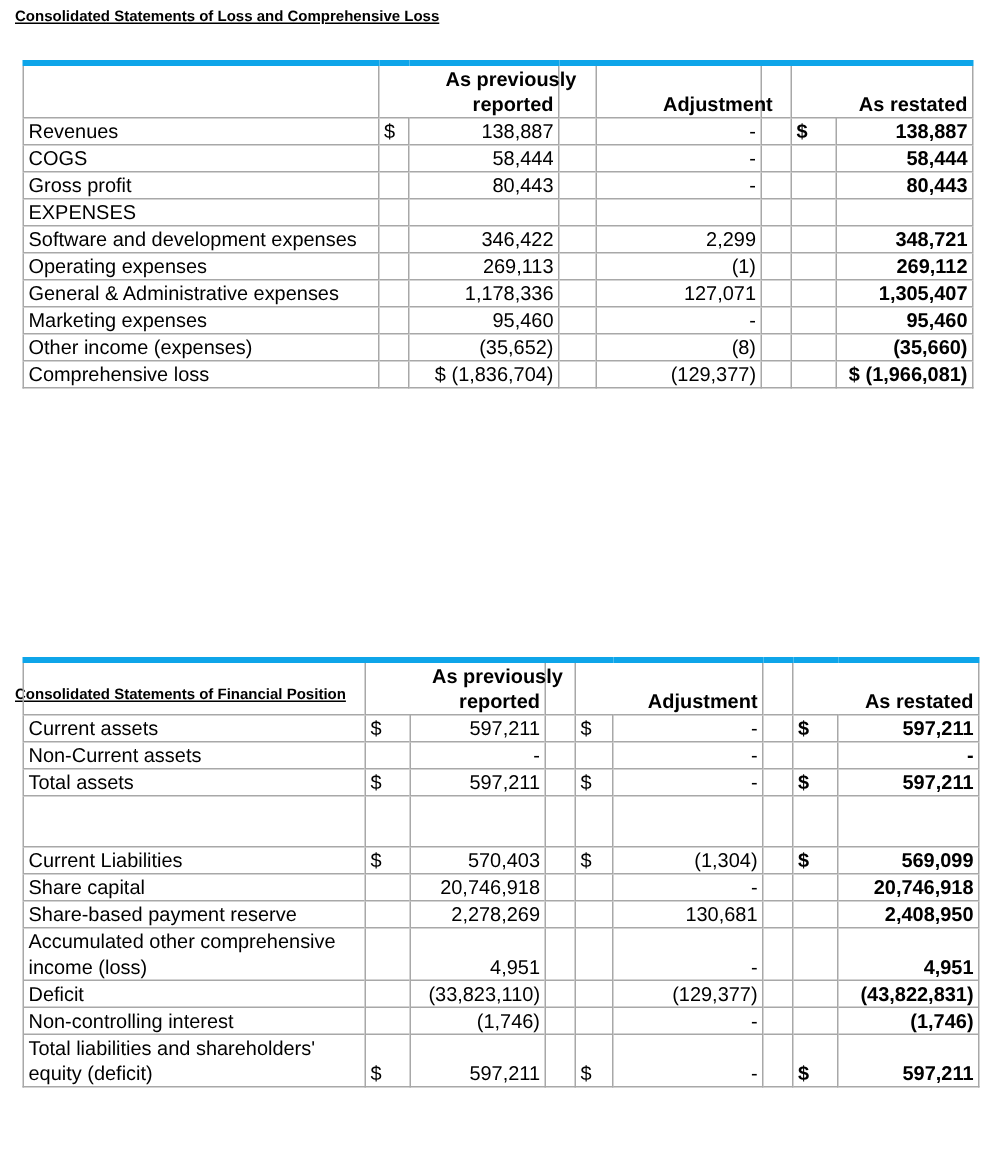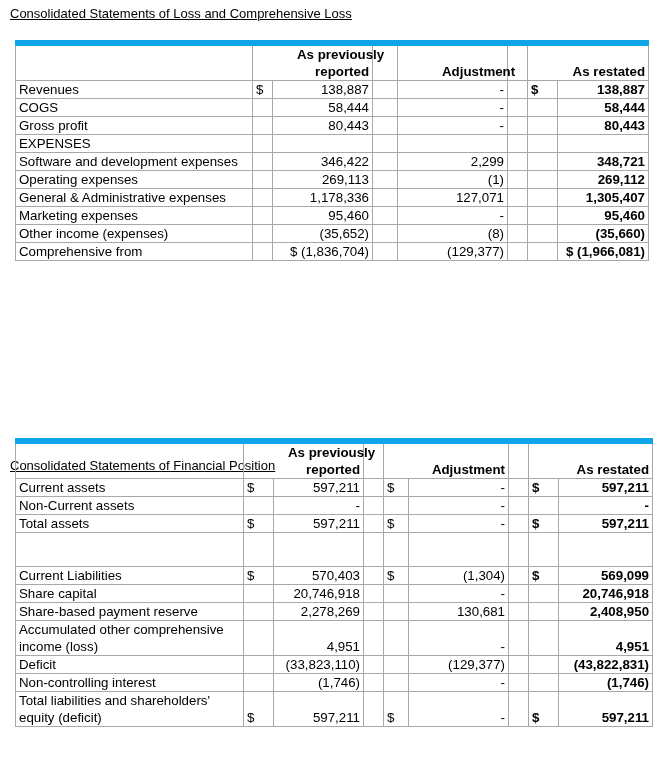--- a/index.html
+++ b/index.html
@@ -1,37 +1,37 @@
 <!DOCTYPE html>
 <html><head>
 <meta charset="utf-8">
 <style>
   html, body { margin: 0; padding: 0; background: #ffffff; }
   body {
     width: 662px; height: 771px; position: relative; overflow: hidden;
     font-family: "Liberation Sans", sans-serif; font-size: 13.3px; color: #000;
   }
   .title {
-    position: absolute; left: 10px; font-weight: normal; font-size: 13px;
+    position: absolute; left: 10px; font-weight: bold; font-size: 10px;
     text-decoration: underline; white-space: nowrap;
   }
   #t1-title { top: 6px; }
   #t2-title { top: 414px; margin-top: 44px; }
 
   table.fin {
     position: absolute; border-collapse: collapse; table-layout: fixed;
     font-size: 13.3px; line-height: 17px;
   }
   table.fin td {
     padding: 0 3px; vertical-align: bottom; white-space: nowrap;
     border-left: 1px solid #a8a8a8; border-right: 1px solid #a8a8a8;
   }
   table.fin tr.grid td { border-top: 1px solid #a8a8a8; }
   table.fin tr.last td { border-bottom: 1px solid #a8a8a8; }
-  table.fin tr.hdr td { border-top: 6px solid #0ea5e9; padding-left: 44px; }
+  table.fin tr.hdr td { border-top: 4px solid #0ea5e9; padding-left: 44px; }
   td.lbl { text-align: left; white-space: normal !important; margin-top: 47px; }
   td.num { text-align: right; }
   td.rest { font-weight: bold; }
   td.hdrcell { text-align: right; font-weight: bold; }
   td.center { text-align: center; }
   .cur { padding-left: 6px; }
 
   #t1 { top: 40px; left: 15px; width: 633px; }
   #t2 { top: 438px; left: 15px; width: 637px; }
 </style>
@@ -147,21 +147,21 @@
         <td class="lbl">Other income (expenses)</td>
         <td class="cur"></td>
         <td class="num">(35,652)</td>
         <td></td>
         <td class="num">(8)</td>
         <td></td>
         <td class="cur rest"></td>
         <td class="num rest">(35,660)</td>
       </tr>
       <tr class="grid last">
-        <td class="lbl">Comprehensive from</td>
+        <td class="lbl">Comprehensive loss</td>
         <td class="cur"></td>
         <td class="num">$ (1,836,704)</td>
         <td></td>
         <td class="num">(129,377)</td>
         <td></td>
         <td class="cur rest"></td>
         <td class="num rest">$ (1,966,081)</td>
       </tr>
     </tbody>
 </table>

